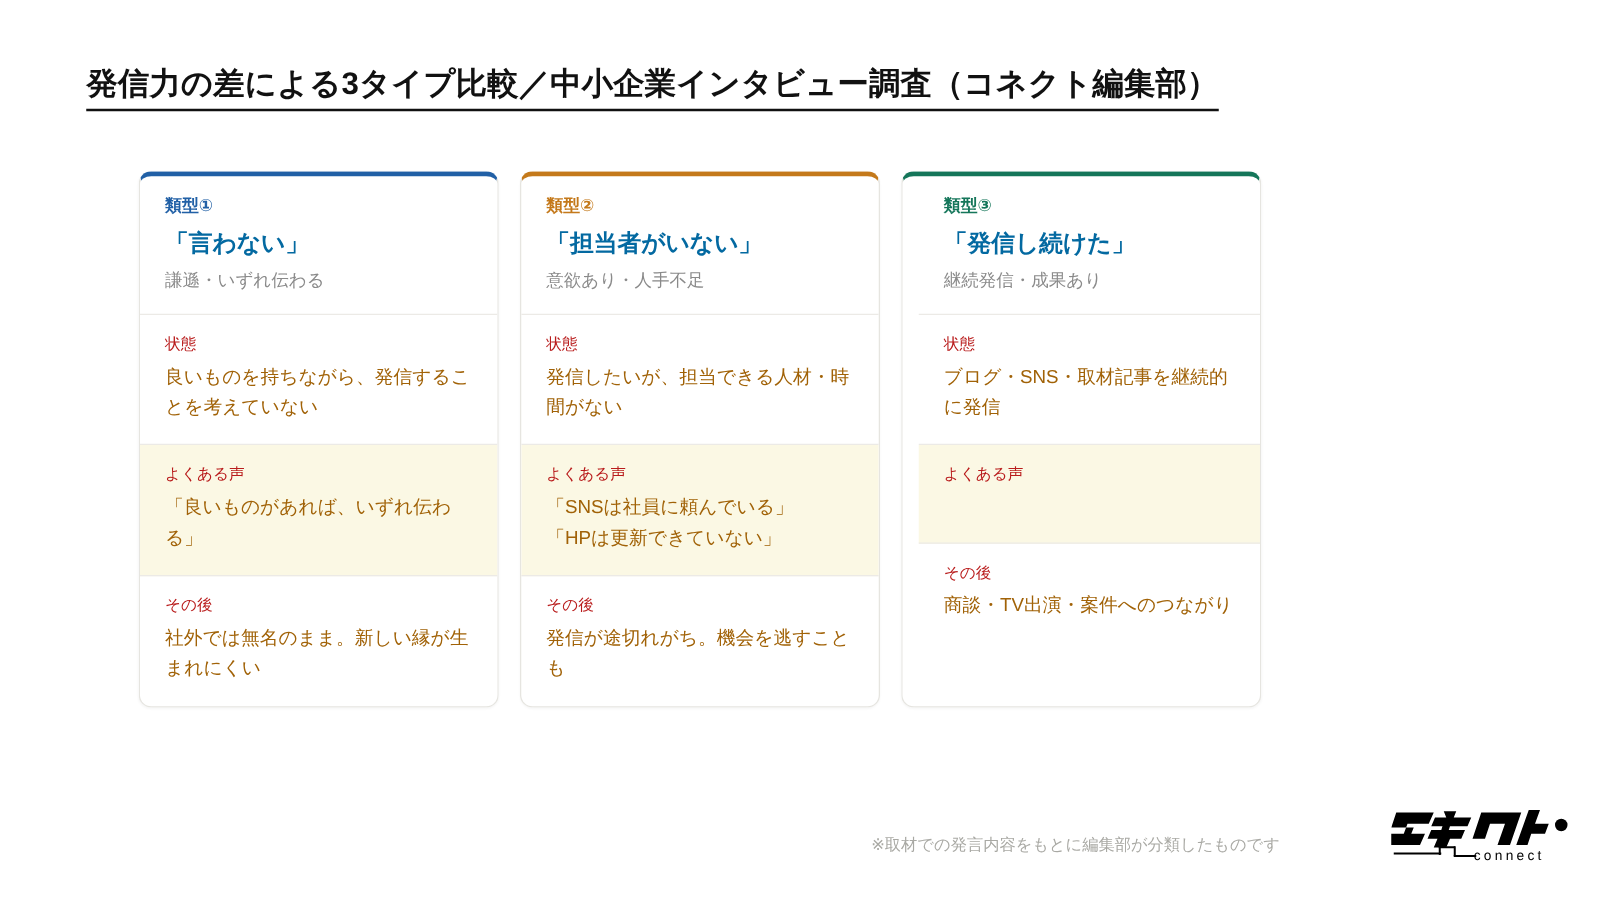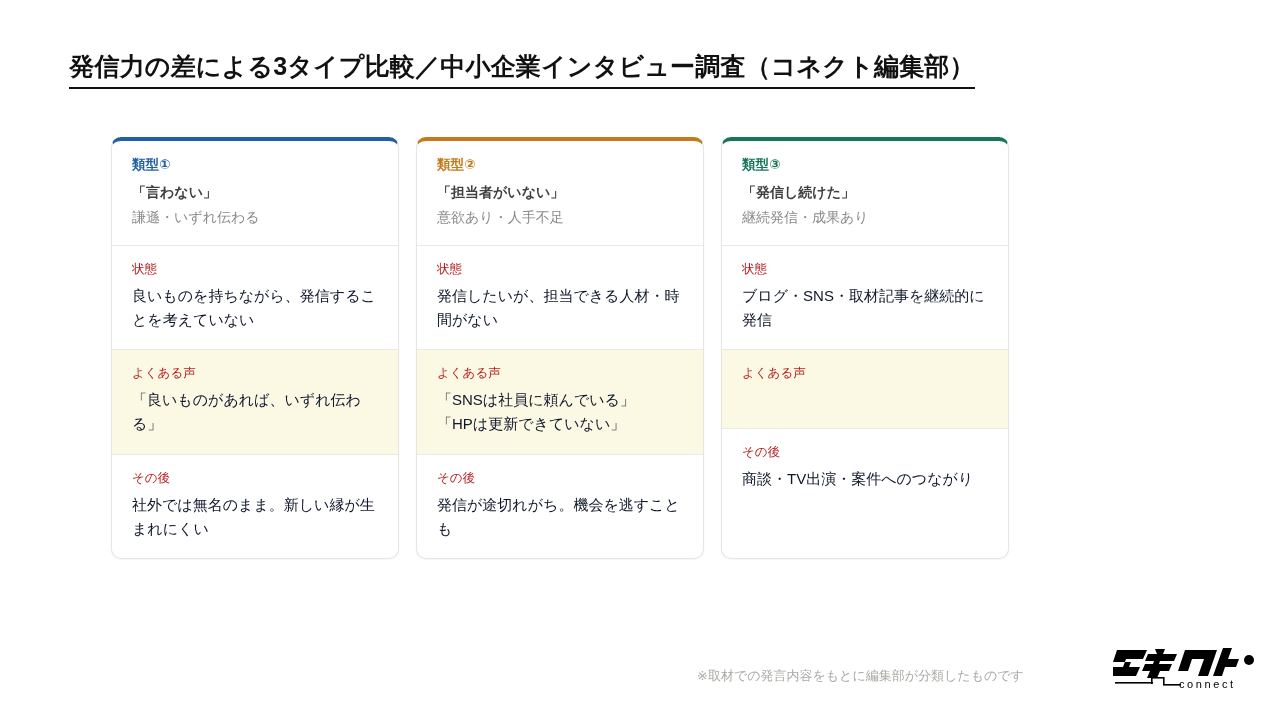--- a/index.html
+++ b/index.html
@@ -50,41 +50,41 @@
     border-top-width: 4px;
     border-top-style: solid;
     overflow: hidden;
     box-sizing: border-box;
     box-shadow: 0 1px 2px rgba(0,0,0,0.04);
     display: flex;
     flex-direction: column;
   }
   .card.accent-blue   { border-top-color: #2160a6; }
   .card.accent-orange { border-top-color: #c4791b; }
-  .card.accent-green  { border-top-color: #15765a; }
+  .card.accent-green  { border-top-color: #15765a; padding-left: 13px; }
 
   
   .card-head {
     padding: 17px 20px 18px 20px;
     border-bottom: 1px solid #eceae6;
   }
   .type-label {
     font-size: 13.5px;
     font-weight: bold;
     margin: 0 0 11px 0;
     line-height: 1.1;
   }
   .accent-blue   .type-label { color: #2160a6; }
   .accent-orange .type-label { color: #c4791b; }
   .accent-green  .type-label { color: #15765a; }
 
   .type-title {
-    font-size: 14px;
+    font-size: 19px;
     font-weight: bold;
-    color: #404040;
+    color: #0369a1;
     margin: 0 0 7px 0;
     line-height: 1.25;
   }
   .type-sub {
     font-size: 14px;
     color: #8a8a8a;
     margin: 0;
     line-height: 1.3;
   }
 
@@ -101,21 +101,21 @@
     background: #fbf8e4;
   }
   .section-label {
     font-size: 12.5px;
     color: #b91c1c;
     margin: 0 0 7px 0;
     line-height: 1.2;
   }
   .section-body {
     font-size: 15px;
-    color: #0f172a;
+    color: #a16207;
     line-height: 1.62;
     margin: 0;
   }
   .section-body .quote-line {
     display: block;
   }
 
   
   .sec-state  { min-height: 78px;  box-sizing: border-box; }
   .sec-voice  { min-height: 79px;  box-sizing: border-box; }

